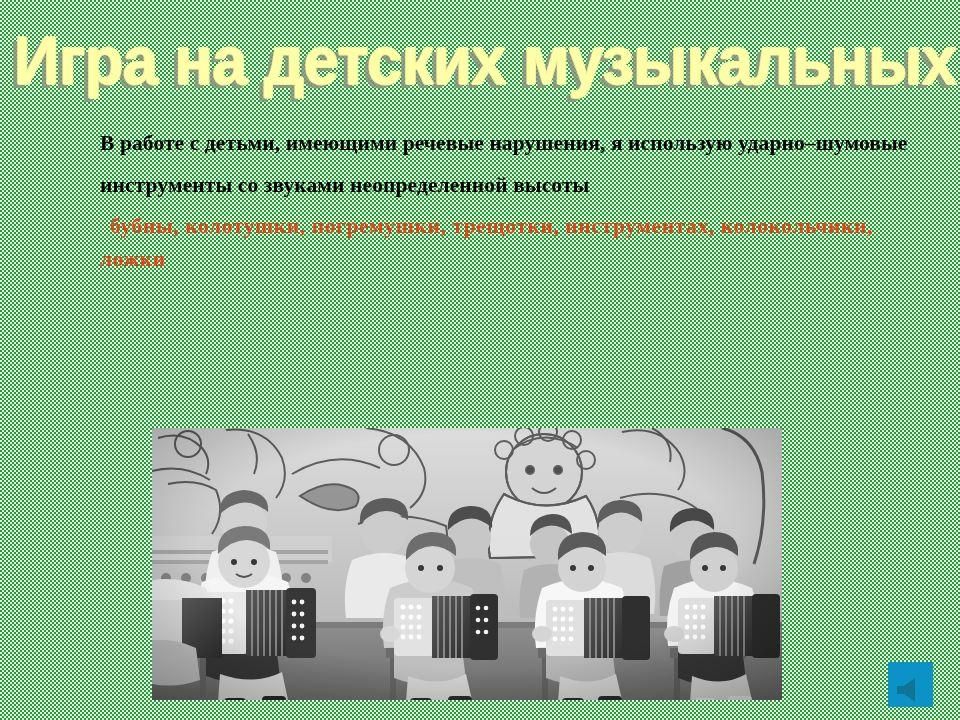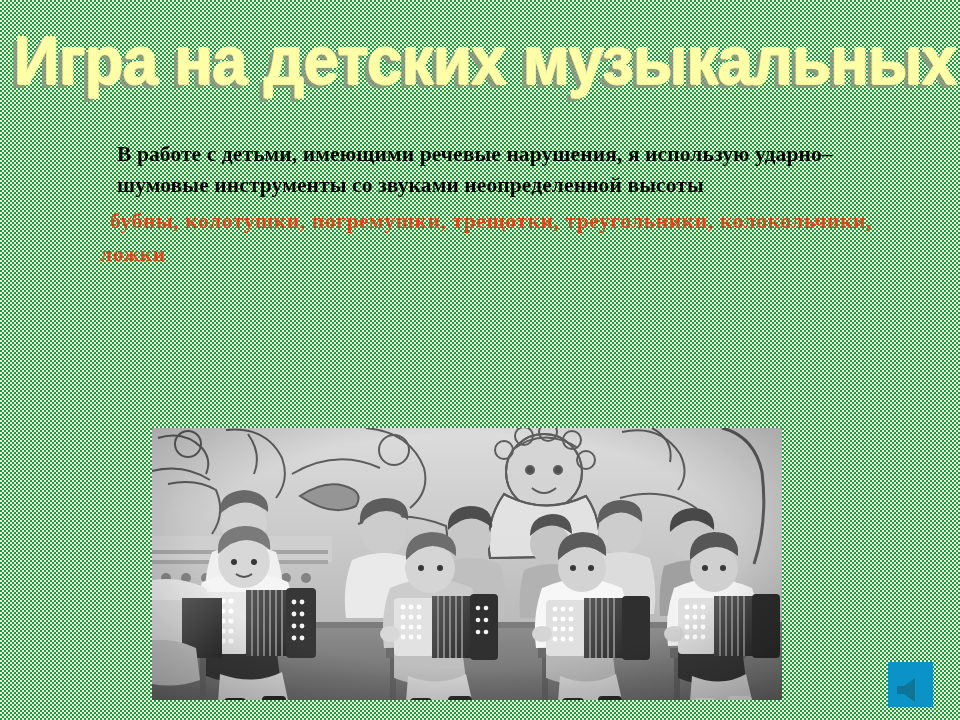--- a/index.html
+++ b/index.html
@@ -68,23 +68,23 @@
   .body-block {
     position: absolute;
     left: 100px;
     top: 122px;
     width: 826px;
   }
   .para {
     font-family: "Liberation Serif", serif;
     font-weight: 700;
     font-size: 21.5px;
-    line-height: 31px;
+    line-height: 42px;
     color: #000000;
-    margin: 17px;
+    margin: 0;
     letter-spacing: 0.1px;
   }
   .para-intro {
     margin-bottom: 0;
   }
   .para-instruments {
     color: #e8401a;
     text-indent: 10px;
     margin: 4px 0 1px 0;
     letter-spacing: 0.6px;
@@ -130,21 +130,21 @@
 
 <div class="slide">
 
   <div class="title-wrap">
     <div class="title-art title-shadow">Игра на детских музыкальных инструментах</div>
     <div class="title-art title-face">Игра на детских музыкальных инструментах</div>
   </div>
 
   <div class="body-block">
     <p class="para para-intro">В работе с детьми, имеющими речевые нарушения, я использую ударно–шумовые инструменты со звуками неопределенной высоты</p>
-    <p class="para para-instruments">бубны, колотушки, погремушки, трещотки, треугольники, колокольчики, ложки</p>
+    <p class="para para-instruments">бубны, колотушки, погремушки, трещотки, инструментах, колокольчики, ложки</p>
   </div>
 
   <div class="photo">
     <svg width="630" height="272" viewBox="0 0 630 272" xmlns="http://www.w3.org/2000/svg">
       <defs>
         <linearGradient id="wallG" x1="0" y1="0" x2="0" y2="1">
           <stop offset="0%" stop-color="#d9d9d9"></stop>
           <stop offset="100%" stop-color="#b8b8b8"></stop>
         </linearGradient>
         <linearGradient id="floorG" x1="0" y1="0" x2="0" y2="1">

